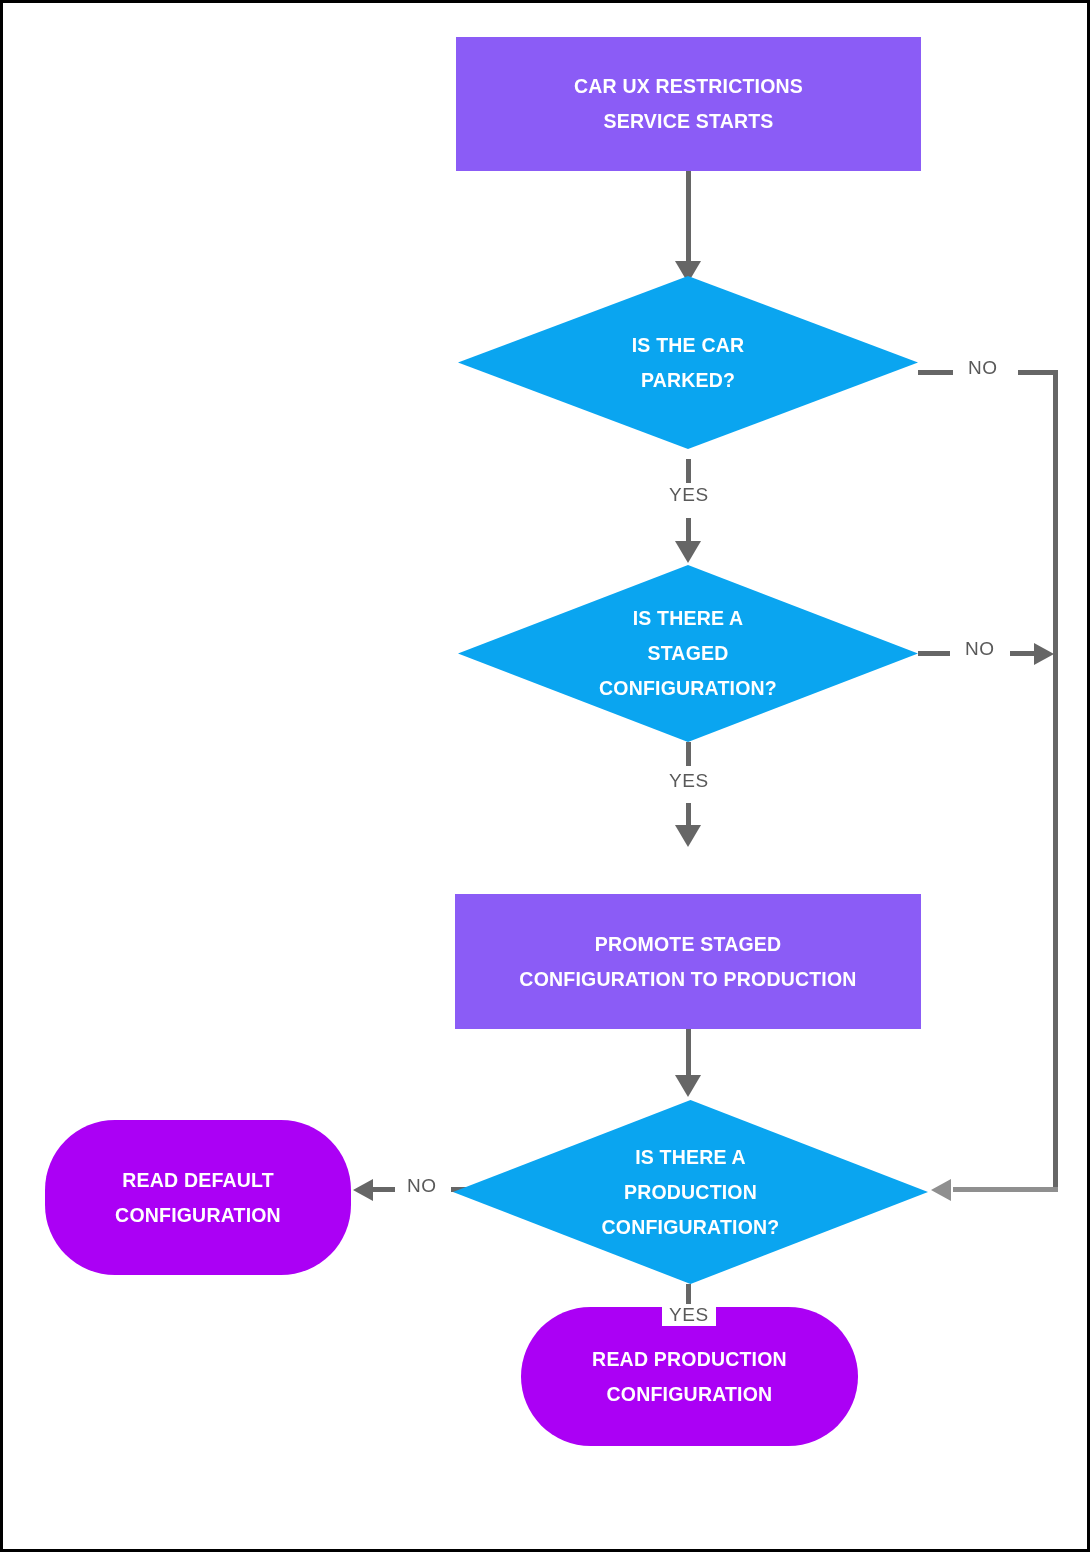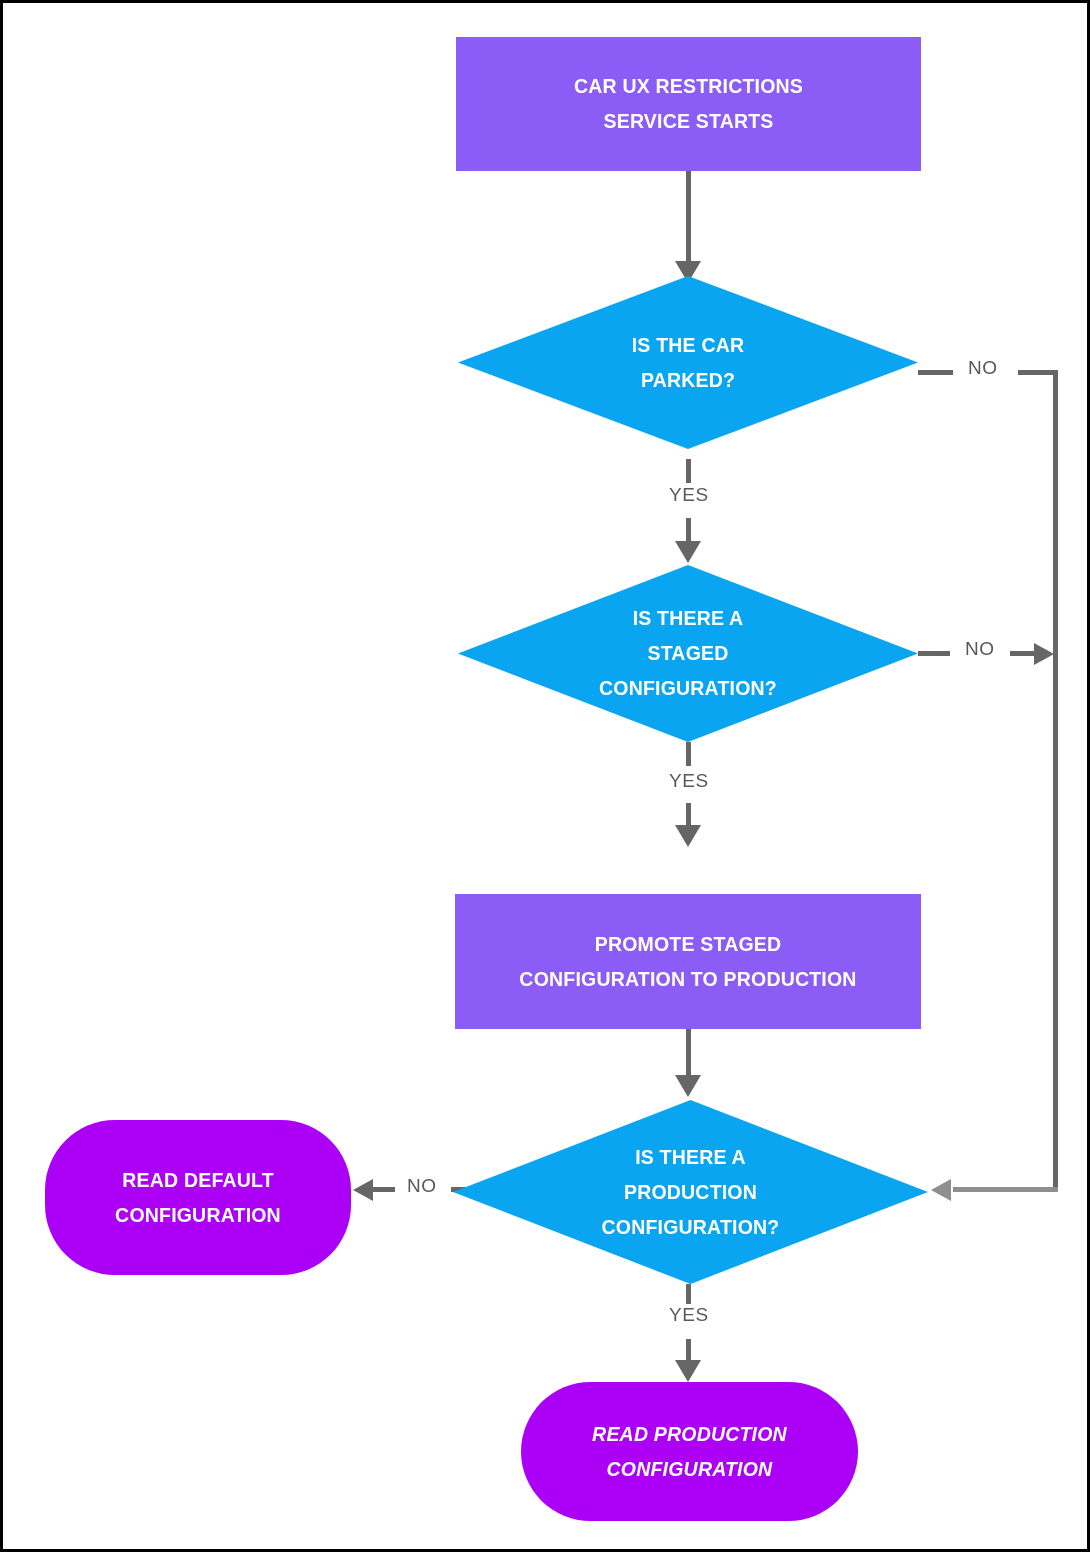--- a/index.html
+++ b/index.html
@@ -124,21 +124,21 @@
     <span class="node-label">IS THERE A
 PRODUCTION
 CONFIGURATION?</span>
   </div>
 
   <div class="node terminal" style="left:42px; top:1117px; width:306px; height:155px;">
     <span class="node-label">READ DEFAULT
 CONFIGURATION</span>
   </div>
 
-  <div class="node terminal" style="left:518px; top:1379px; width:337px; height:139px;font-style:italic;">
+  <div class="node terminal" style="left:518px; top:1304px; width:337px; height:139px;">
     <span class="node-label">READ PRODUCTION
 CONFIGURATION</span>
   </div>
 
   <div class="edge" style="left:683px; top:168px; width:5px; height:92px;"></div>
   <div class="arrowhead down" style="left:672px; top:258px;"></div>
 
   <div class="edge" style="left:683px; top:456px; width:5px; height:24px;"></div>
   <div class="edge-label" style="left:659px; top:481px;">YES</div>
   <div class="edge" style="left:683px; top:515px; width:5px; height:25px;"></div>

